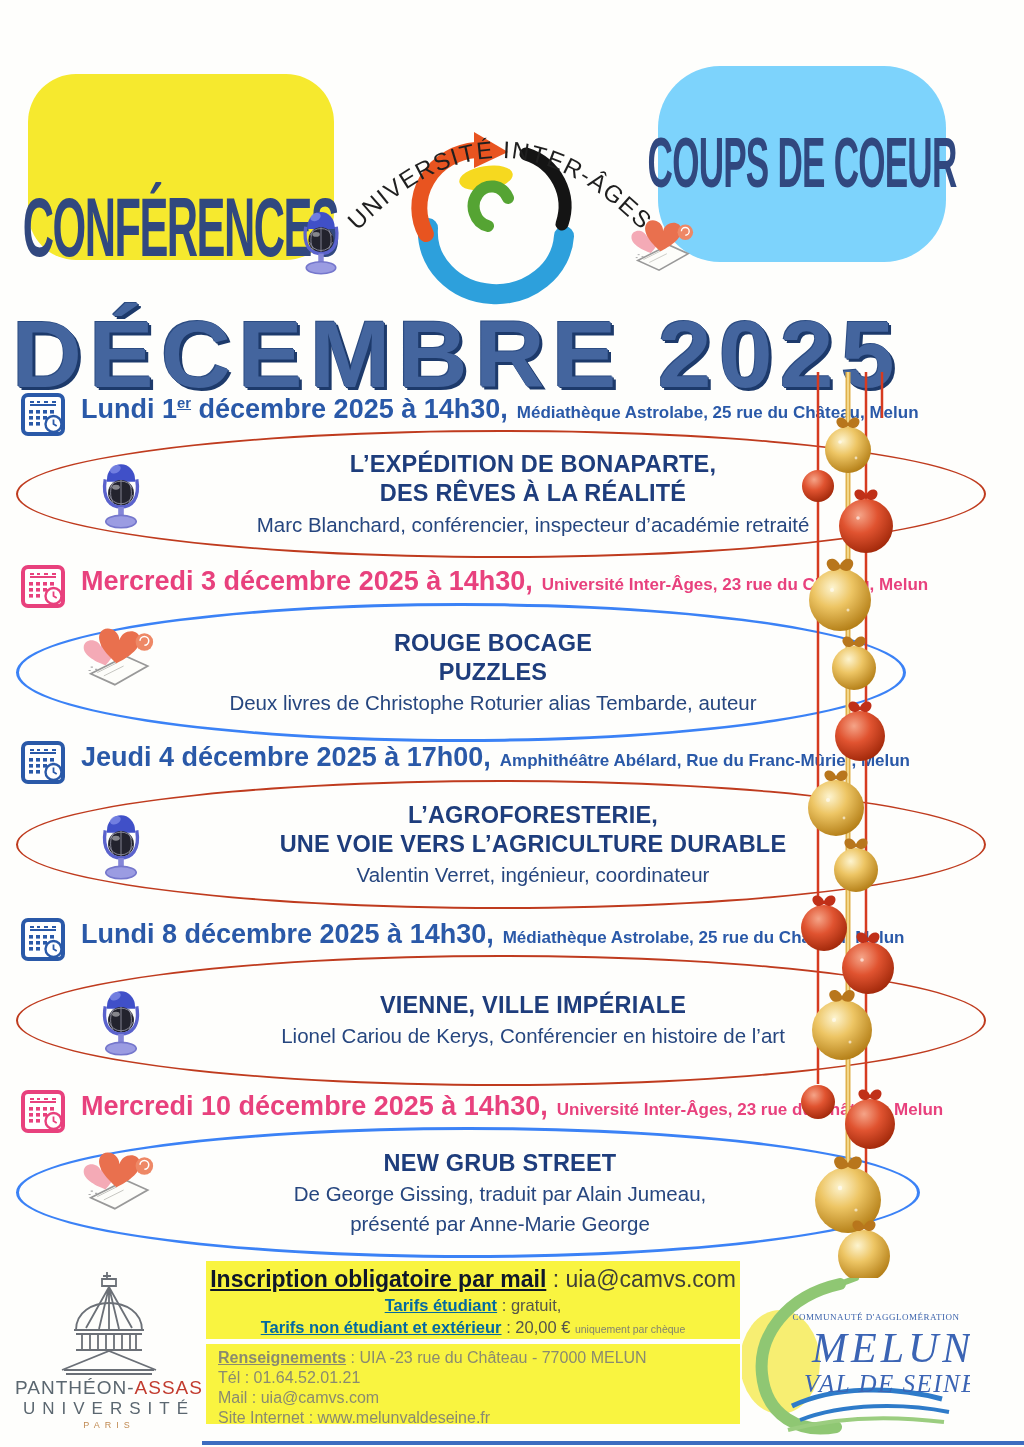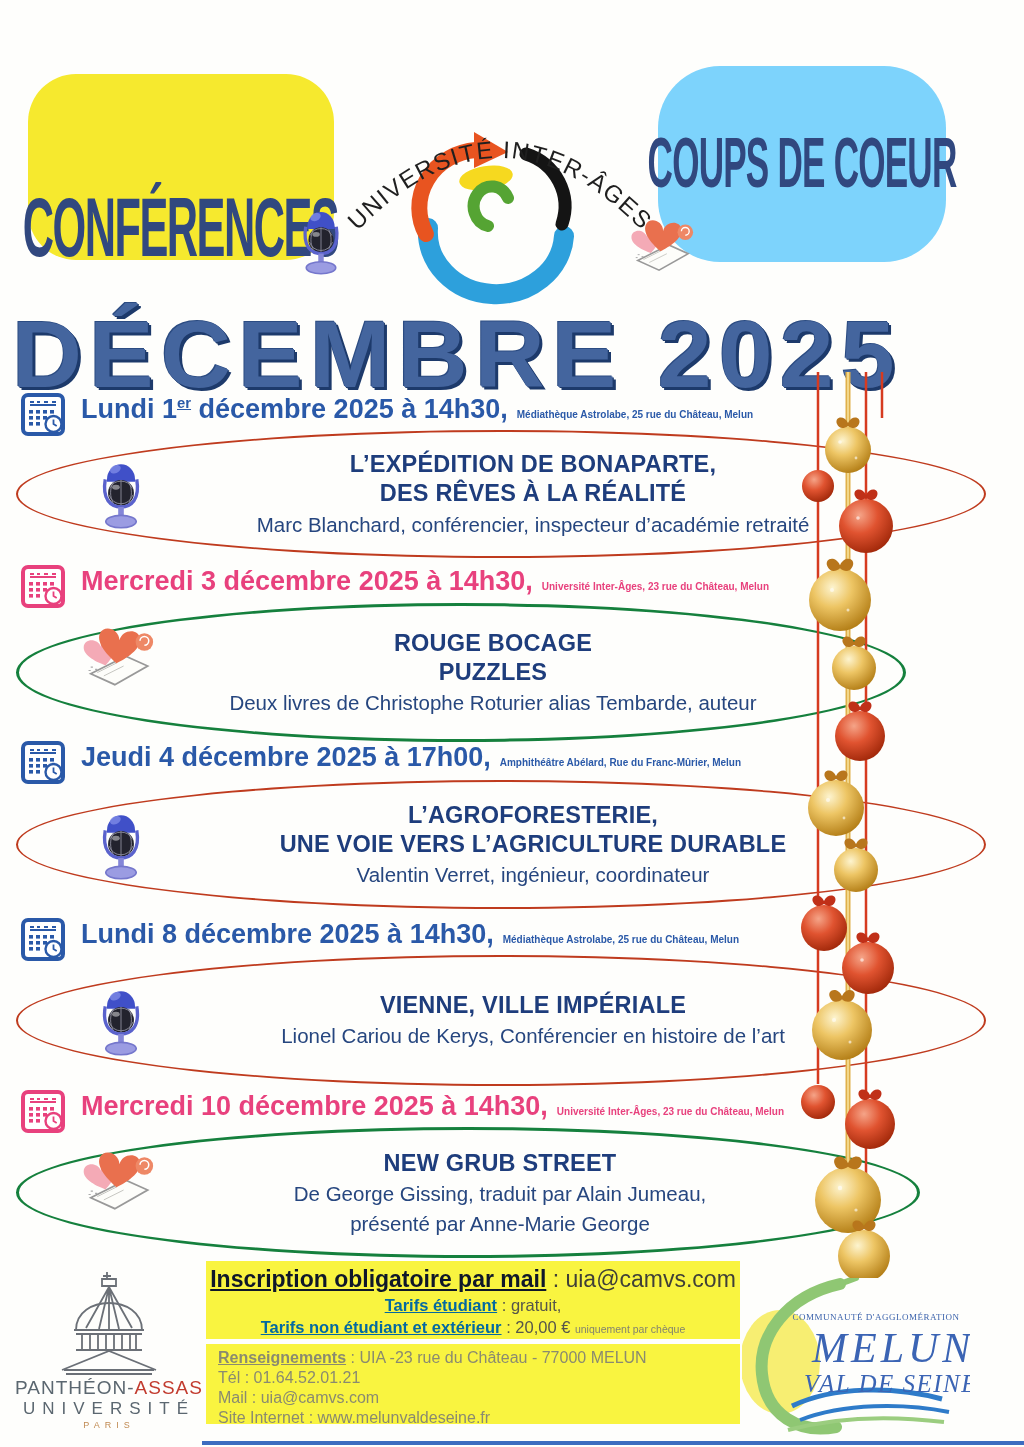--- a/index.html
+++ b/index.html
@@ -20,27 +20,27 @@
   
   .main-title{position:absolute;left:12px;top:300px;width:1010px;font-size:95px;font-weight:bold;
     color:#44659e;letter-spacing:7px;white-space:nowrap;transform:scaleX(1.02);transform-origin:left;
     text-shadow:3px 3px 0 #1d3a6b,1px 1px 0 #1d3a6b,-1px -1px 0 #2c4c82;z-index:1;}
 
   
   .entry .event-date{position:absolute;left:20px;display:flex;gap:15px;align-items:flex-start;z-index:2;}
   .cal-icon{width:46px;height:46px;flex:none;margin-top:-3px;}
   .date-text{font-size:27px;font-weight:bold;white-space:nowrap;line-height:1.15;}
   .date-text sup{font-size:.55em;text-decoration:underline;}
-  .date-text .venue{font-size:10px;font-weight:bold;margin-left:9px;margin-top:24px;}
+  .date-text .venue{font-size:17px;font-weight:bold;margin-left:9px;margin-top:24px;}
   .conf .event-date{color:#2a59a8;}
   .coeur .event-date{color:#e8417d;}
 
   .entry .event-box{position:absolute;left:16px;border-radius:50%;background:transparent;z-index:1;}
   .conf .event-box{border:2.5px solid #bf3b1e;}
-  .coeur .event-box{border:3px solid #15803d;}
+  .coeur .event-box{border:3px solid #3b82f6;}
 
   .entry-1 .event-date{top:394px}.entry-1 .event-box{top:430px;height:124px;width:966px}
   .entry-2 .event-date{top:566px}.entry-2 .event-box{top:603px;height:133px;width:884px}
   .entry-3 .event-date{top:742px}.entry-3 .event-box{top:780px;height:125px;width:966px}
   .entry-4 .event-date{top:919px}.entry-4 .event-box{top:955px;height:127px;width:966px}
   .entry-5 .event-date{top:1091px}.entry-5 .event-box{top:1127px;height:125px;width:898px}
 
   .box-icon{position:absolute;}
   .box-icon.mic{left:78px;top:50%;transform:translateY(-50%);width:50px;height:72px;}
   .box-icon.hearts{left:52px;top:8px;width:92px;height:80px;}

